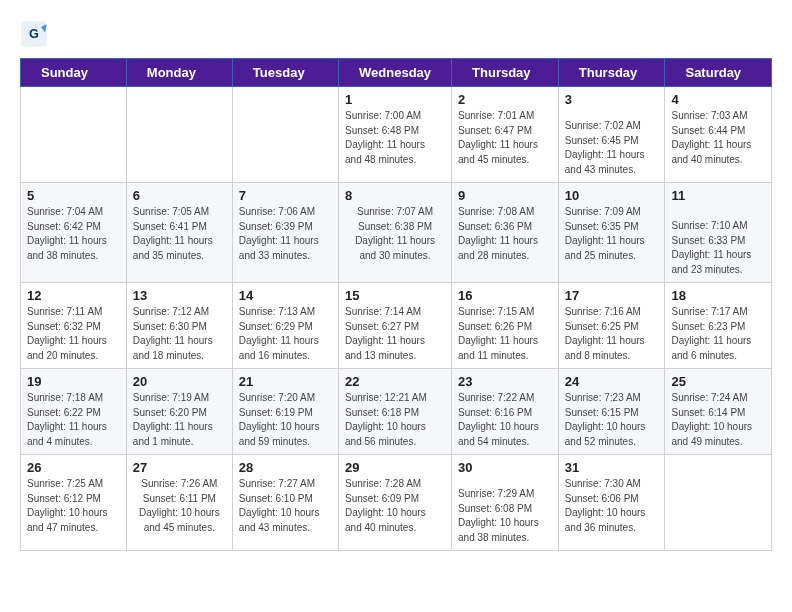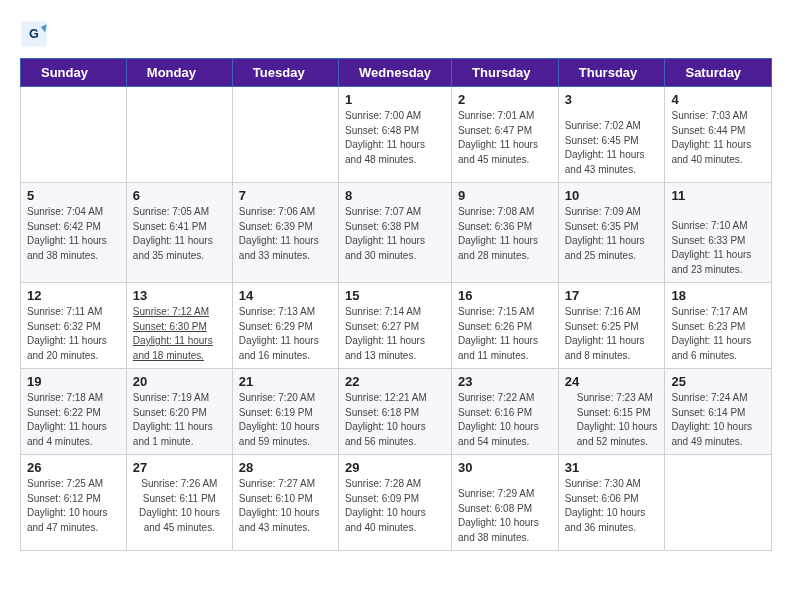--- a/index.html
+++ b/index.html
@@ -173,21 +173,21 @@
         </td>
         <td>
           <span class="day-number">7</span>
           <div class="day-info" style="white-space: pre-line;">Sunrise: 7:06 AM
 Sunset: 6:39 PM
 Daylight: 11 hours
 and 33 minutes.</div>
         </td>
         <td>
           <span class="day-number">8</span>
-          <div class="day-info" style="white-space: pre-line;">Sunrise: 7:07 AM
+          <div class="day-info" style="white-space: pre-line; text-align: center;">Sunrise: 7:07 AM
 Sunset: 6:38 PM
 Daylight: 11 hours
 and 30 minutes.</div>
         </td>
         <td>
           <span class="day-number">9</span>
           <div class="day-info" style="white-space: pre-line;">Sunrise: 7:08 AM
 Sunset: 6:36 PM
 Daylight: 11 hours
 and 28 minutes.</div>
@@ -210,21 +210,21 @@
       <tr>
         <td>
           <span class="day-number">12</span>
           <div class="day-info" style="white-space: pre-line;">Sunrise: 7:11 AM
 Sunset: 6:32 PM
 Daylight: 11 hours
 and 20 minutes.</div>
         </td>
         <td>
           <span class="day-number">13</span>
-          <div class="day-info" style="white-space: pre-line; text-decoration: underline;">Sunrise: 7:12 AM
+          <div class="day-info" style="white-space: pre-line;">Sunrise: 7:12 AM
 Sunset: 6:30 PM
 Daylight: 11 hours
 and 18 minutes.</div>
         </td>
         <td>
           <span class="day-number">14</span>
           <div class="day-info" style="white-space: pre-line;">Sunrise: 7:13 AM
 Sunset: 6:29 PM
 Daylight: 11 hours
 and 16 minutes.</div>
@@ -289,21 +289,21 @@
         </td>
         <td>
           <span class="day-number">23</span>
           <div class="day-info" style="white-space: pre-line;">Sunrise: 7:22 AM
 Sunset: 6:16 PM
 Daylight: 10 hours
 and 54 minutes.</div>
         </td>
         <td>
           <span class="day-number">24</span>
-          <div class="day-info" style="white-space: pre-line; margin-left: 12px;">Sunrise: 7:23 AM
+          <div class="day-info" style="white-space: pre-line;">Sunrise: 7:23 AM
 Sunset: 6:15 PM
 Daylight: 10 hours
 and 52 minutes.</div>
         </td>
         <td>
           <span class="day-number">25</span>
           <div class="day-info" style="white-space: pre-line;">Sunrise: 7:24 AM
 Sunset: 6:14 PM
 Daylight: 10 hours
 and 49 minutes.</div>

